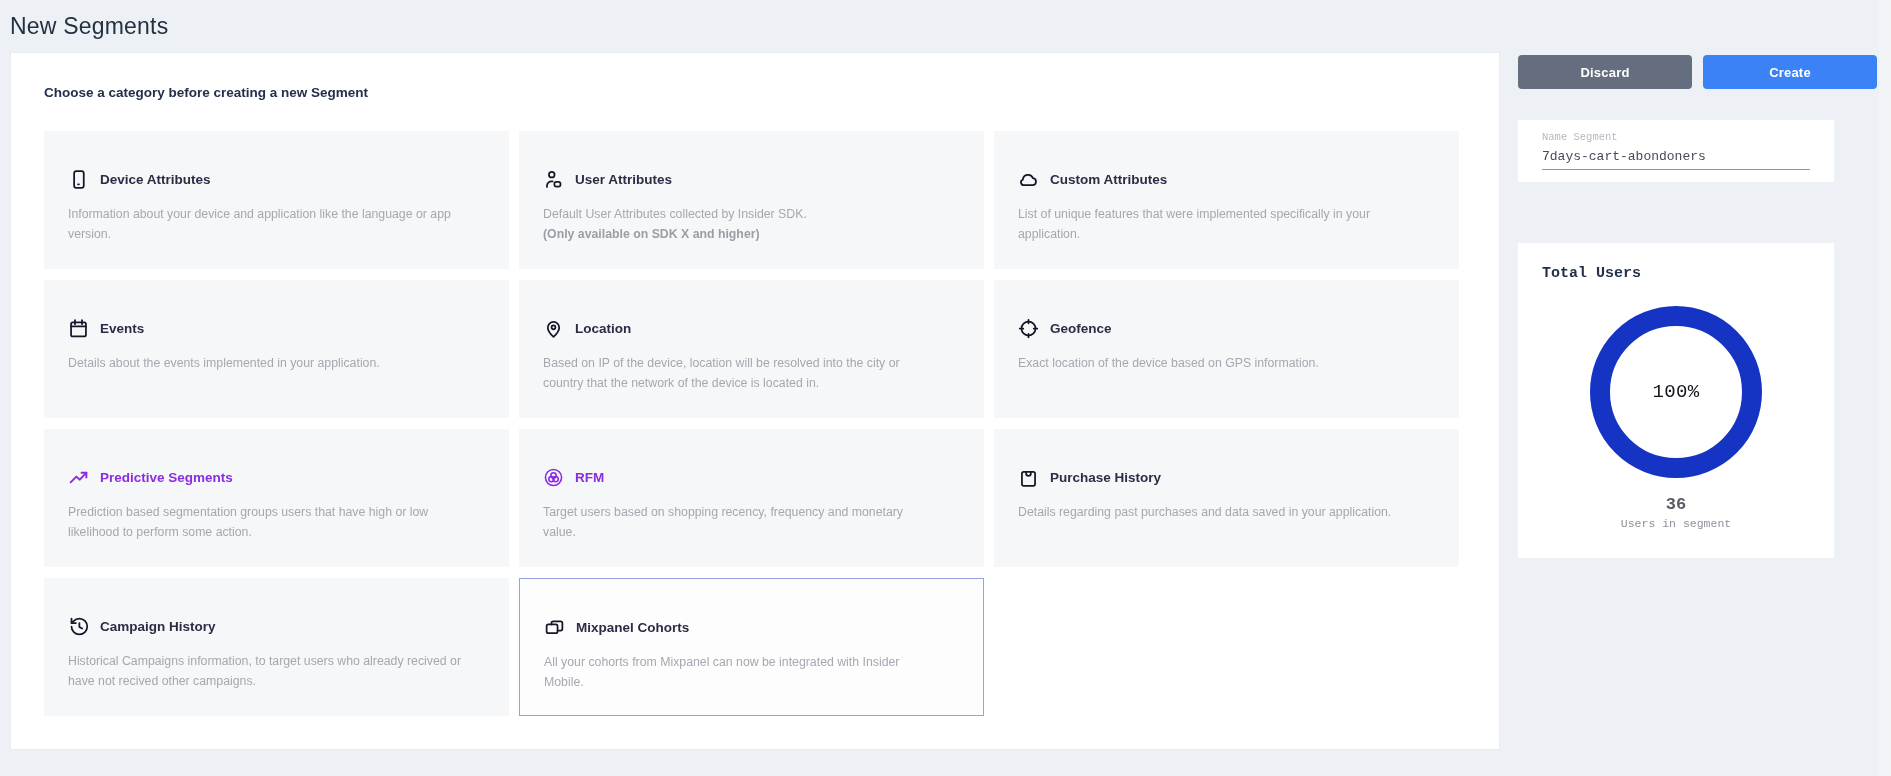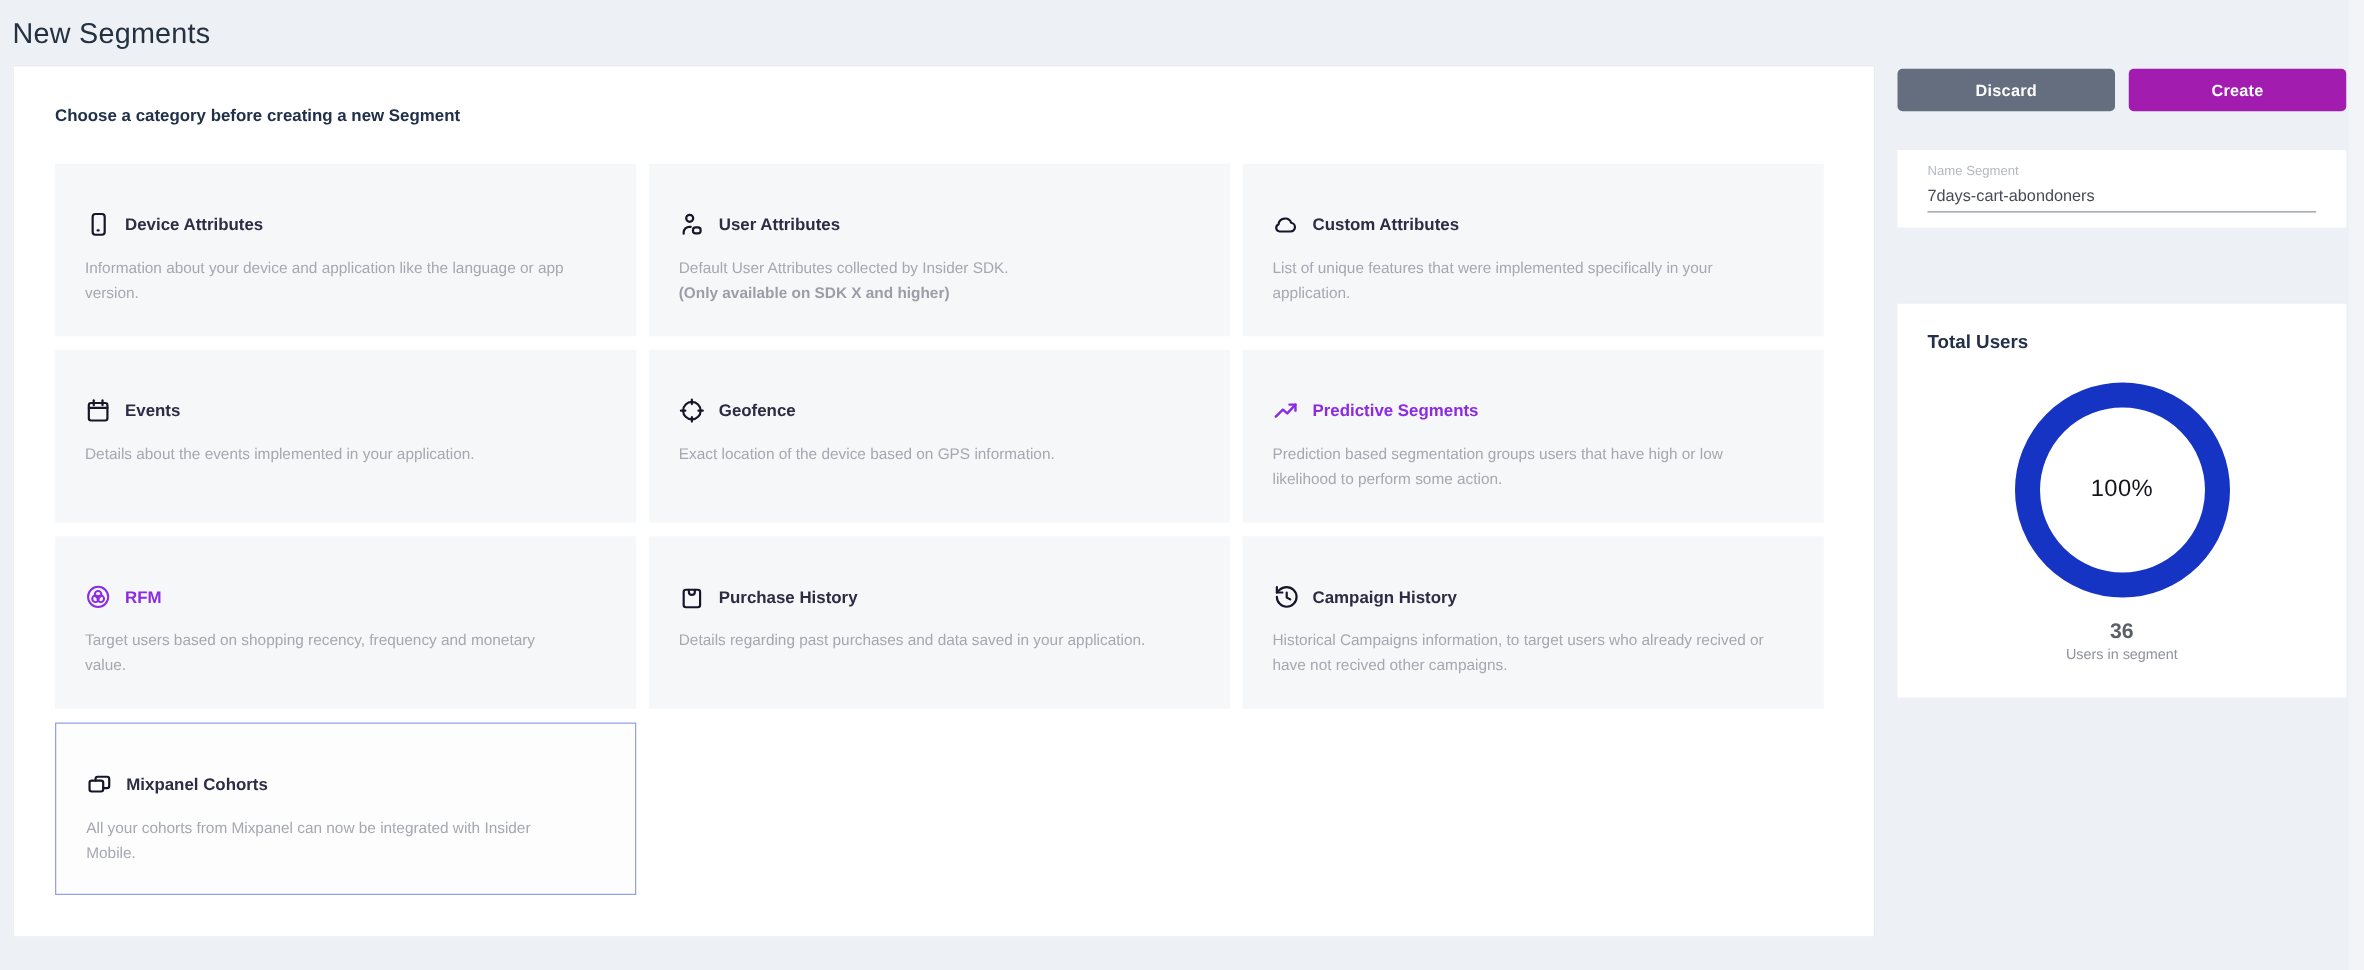--- a/index.html
+++ b/index.html
@@ -61,24 +61,24 @@
   .btn-row {
     position:absolute; left:1518px; top:55px; width:359px;
     display:flex; justify-content:space-between;
   }
   .btn {
     width:174px; height:34px; border:none; border-radius:4px;
     font-family:inherit; font-size:13px; font-weight:700; color:#ffffff;
     cursor:pointer; letter-spacing:.2px;
   }
   .btn-discard { background:#646e7e; }
-  .btn-create { background:#a21caf; }
+  .btn-create { background:#3b82f6; }
 
   .side-card {
-    position:absolute; left:1518px; width:359px; background:#ffffff;
+    position:absolute; left:1518px; width:316px; background:#ffffff;font-family:Liberation Mono, monospace;
   }
   .name-card { top:120px; height:62px; padding:11px 24px 0 24px; }
   .name-label { font-size:10.5px; color:#b4b9c0; }
   .name-input {
     display:block; width:100%; margin-top:6px; padding:0 0 5px 0;
     border:none; border-bottom:1px solid #8f959e;
     font-family:inherit; font-size:13px; color:#474b56; background:transparent;
     outline:none;
   }
   .users-card { top:219px; height:315px; padding:22px 24px 0 24px;margin-top:24px; }
@@ -147,20 +147,30 @@
             <rect x="3.5" y="5" width="17" height="16" rx="2"></rect>
             <line x1="8" y1="2.5" x2="8" y2="7"></line>
             <line x1="16" y1="2.5" x2="16" y2="7"></line>
             <line x1="3.5" y1="9.5" x2="20.5" y2="9.5"></line>
           </svg>
         <span class="cat-title">Events</span>
       </div>
       <div class="cat-desc">Details about the events implemented in your application.</div>
     </div>
 
+    <div class="cat-card">
+      <div class="card-head">
+        <svg class="cat-icon" viewBox="0 0 24 24" fill="none" stroke="currentColor" stroke-width="2" stroke-linecap="round" stroke-linejoin="round">
+            <path d="M12 21.5s-6.5-6-6.5-10.5a6.5 6.5 0 1 1 13 0C18.5 15.5 12 21.5 12 21.5z"></path>
+            <circle cx="12" cy="10.7" r="2.2"></circle>
+          </svg>
+        <span class="cat-title">Location</span>
+      </div>
+      <div class="cat-desc">Based on IP of the device, location will be resolved into the city or country that the network of the device is located in.</div>
+    </div>
 
     <div class="cat-card">
       <div class="card-head">
         <svg class="cat-icon" viewBox="0 0 24 24" fill="none" stroke="currentColor" stroke-width="2" stroke-linecap="round" stroke-linejoin="round">
             <circle cx="12" cy="12" r="8"></circle>
             <line x1="12" y1="2" x2="12" y2="6"></line>
             <line x1="12" y1="18" x2="12" y2="22"></line>
             <line x1="2" y1="12" x2="6" y2="12"></line>
             <line x1="18" y1="12" x2="22" y2="12"></line>
           </svg>

